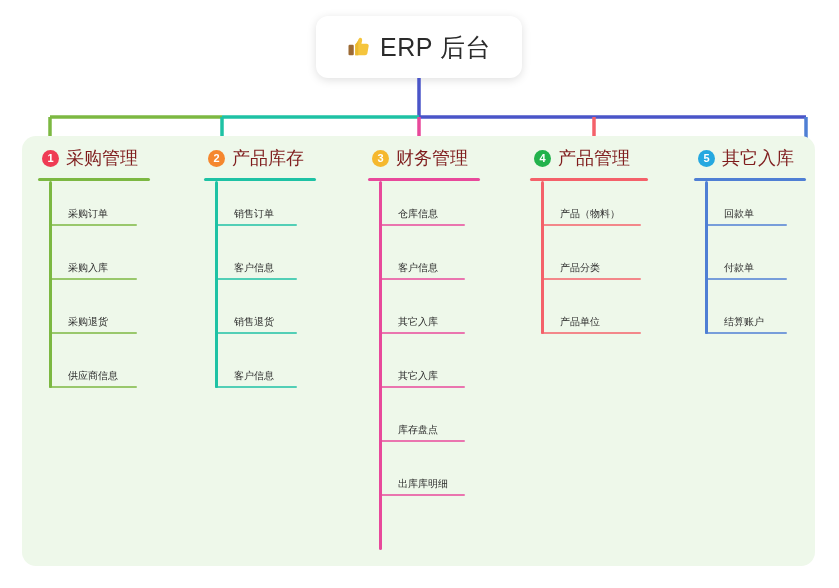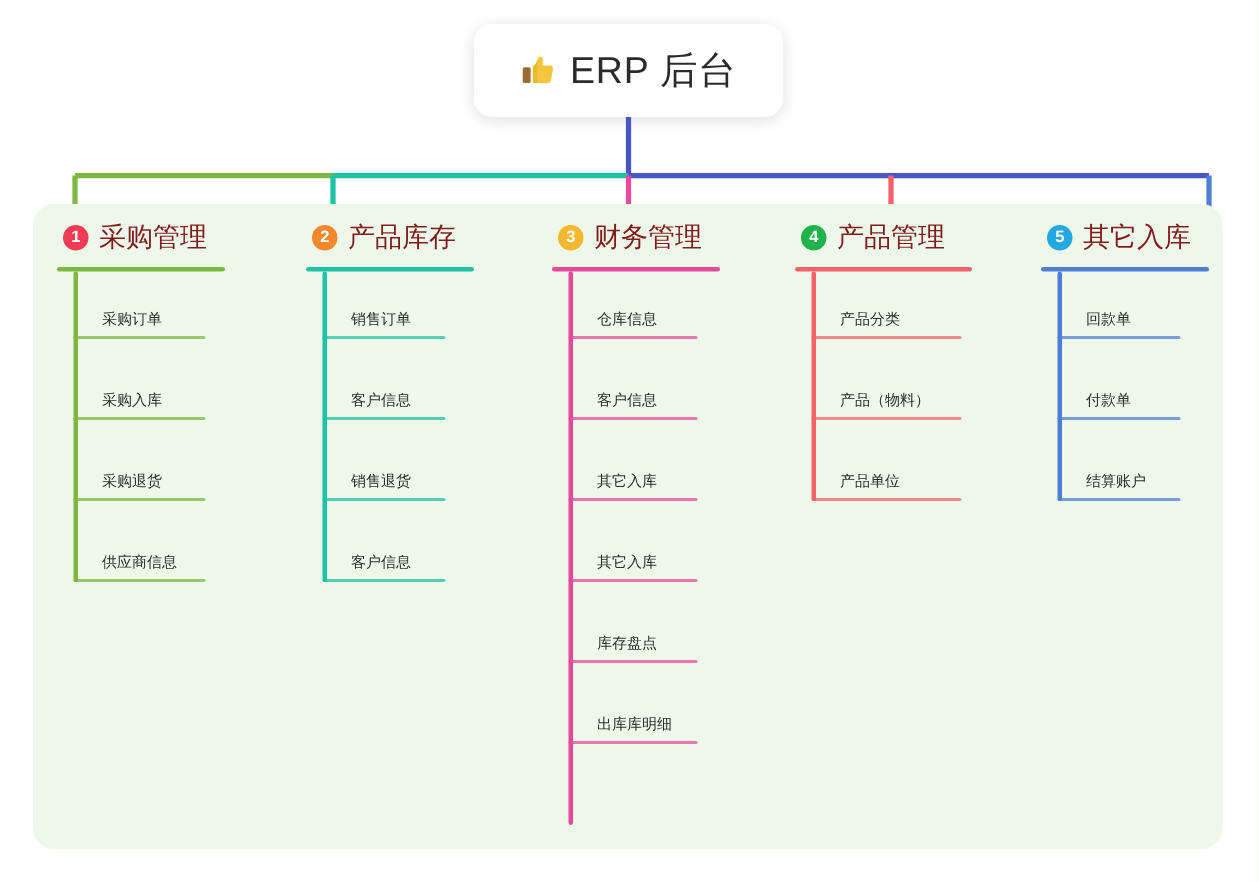--- a/index.html
+++ b/index.html
@@ -187,28 +187,28 @@
       </div>
       <div class="col" style="left: 530px; width: 160px;">
         <div class="col-head">
           <span class="badge" style="background: rgb(34, 178, 76);">4</span>
           <span class="col-title">产品管理</span>
         </div>
         <div class="col-rule" style="background: rgb(244, 97, 106); width: 118px;"></div>
         <div class="items">
           <div class="spine" style="background: rgb(244, 97, 106); height: 153px;"></div>
           <div class="item">
+            <span class="item-label">产品（物料）</span>
+            <div class="item-rule" style="background: rgb(244, 97, 106); opacity: 0.75; width: 100px;"></div>
+          </div>
+          <div class="item">
             <span class="item-label">产品分类</span>
             <div class="item-rule" style="background: rgb(244, 97, 106); opacity: 0.75; width: 100px;"></div>
           </div>
           <div class="item">
-            <span class="item-label">产品（物料）</span>
-            <div class="item-rule" style="background: rgb(244, 97, 106); opacity: 0.75; width: 100px;"></div>
-          </div>
-          <div class="item">
             <span class="item-label">产品单位</span>
             <div class="item-rule" style="background: rgb(244, 97, 106); opacity: 0.75; width: 100px;"></div>
           </div>
         </div>
       </div>
       <div class="col" style="left: 694px; width: 150px;">
         <div class="col-head">
           <span class="badge" style="background: rgb(37, 168, 224);">5</span>
           <span class="col-title">其它入库</span>
         </div>

